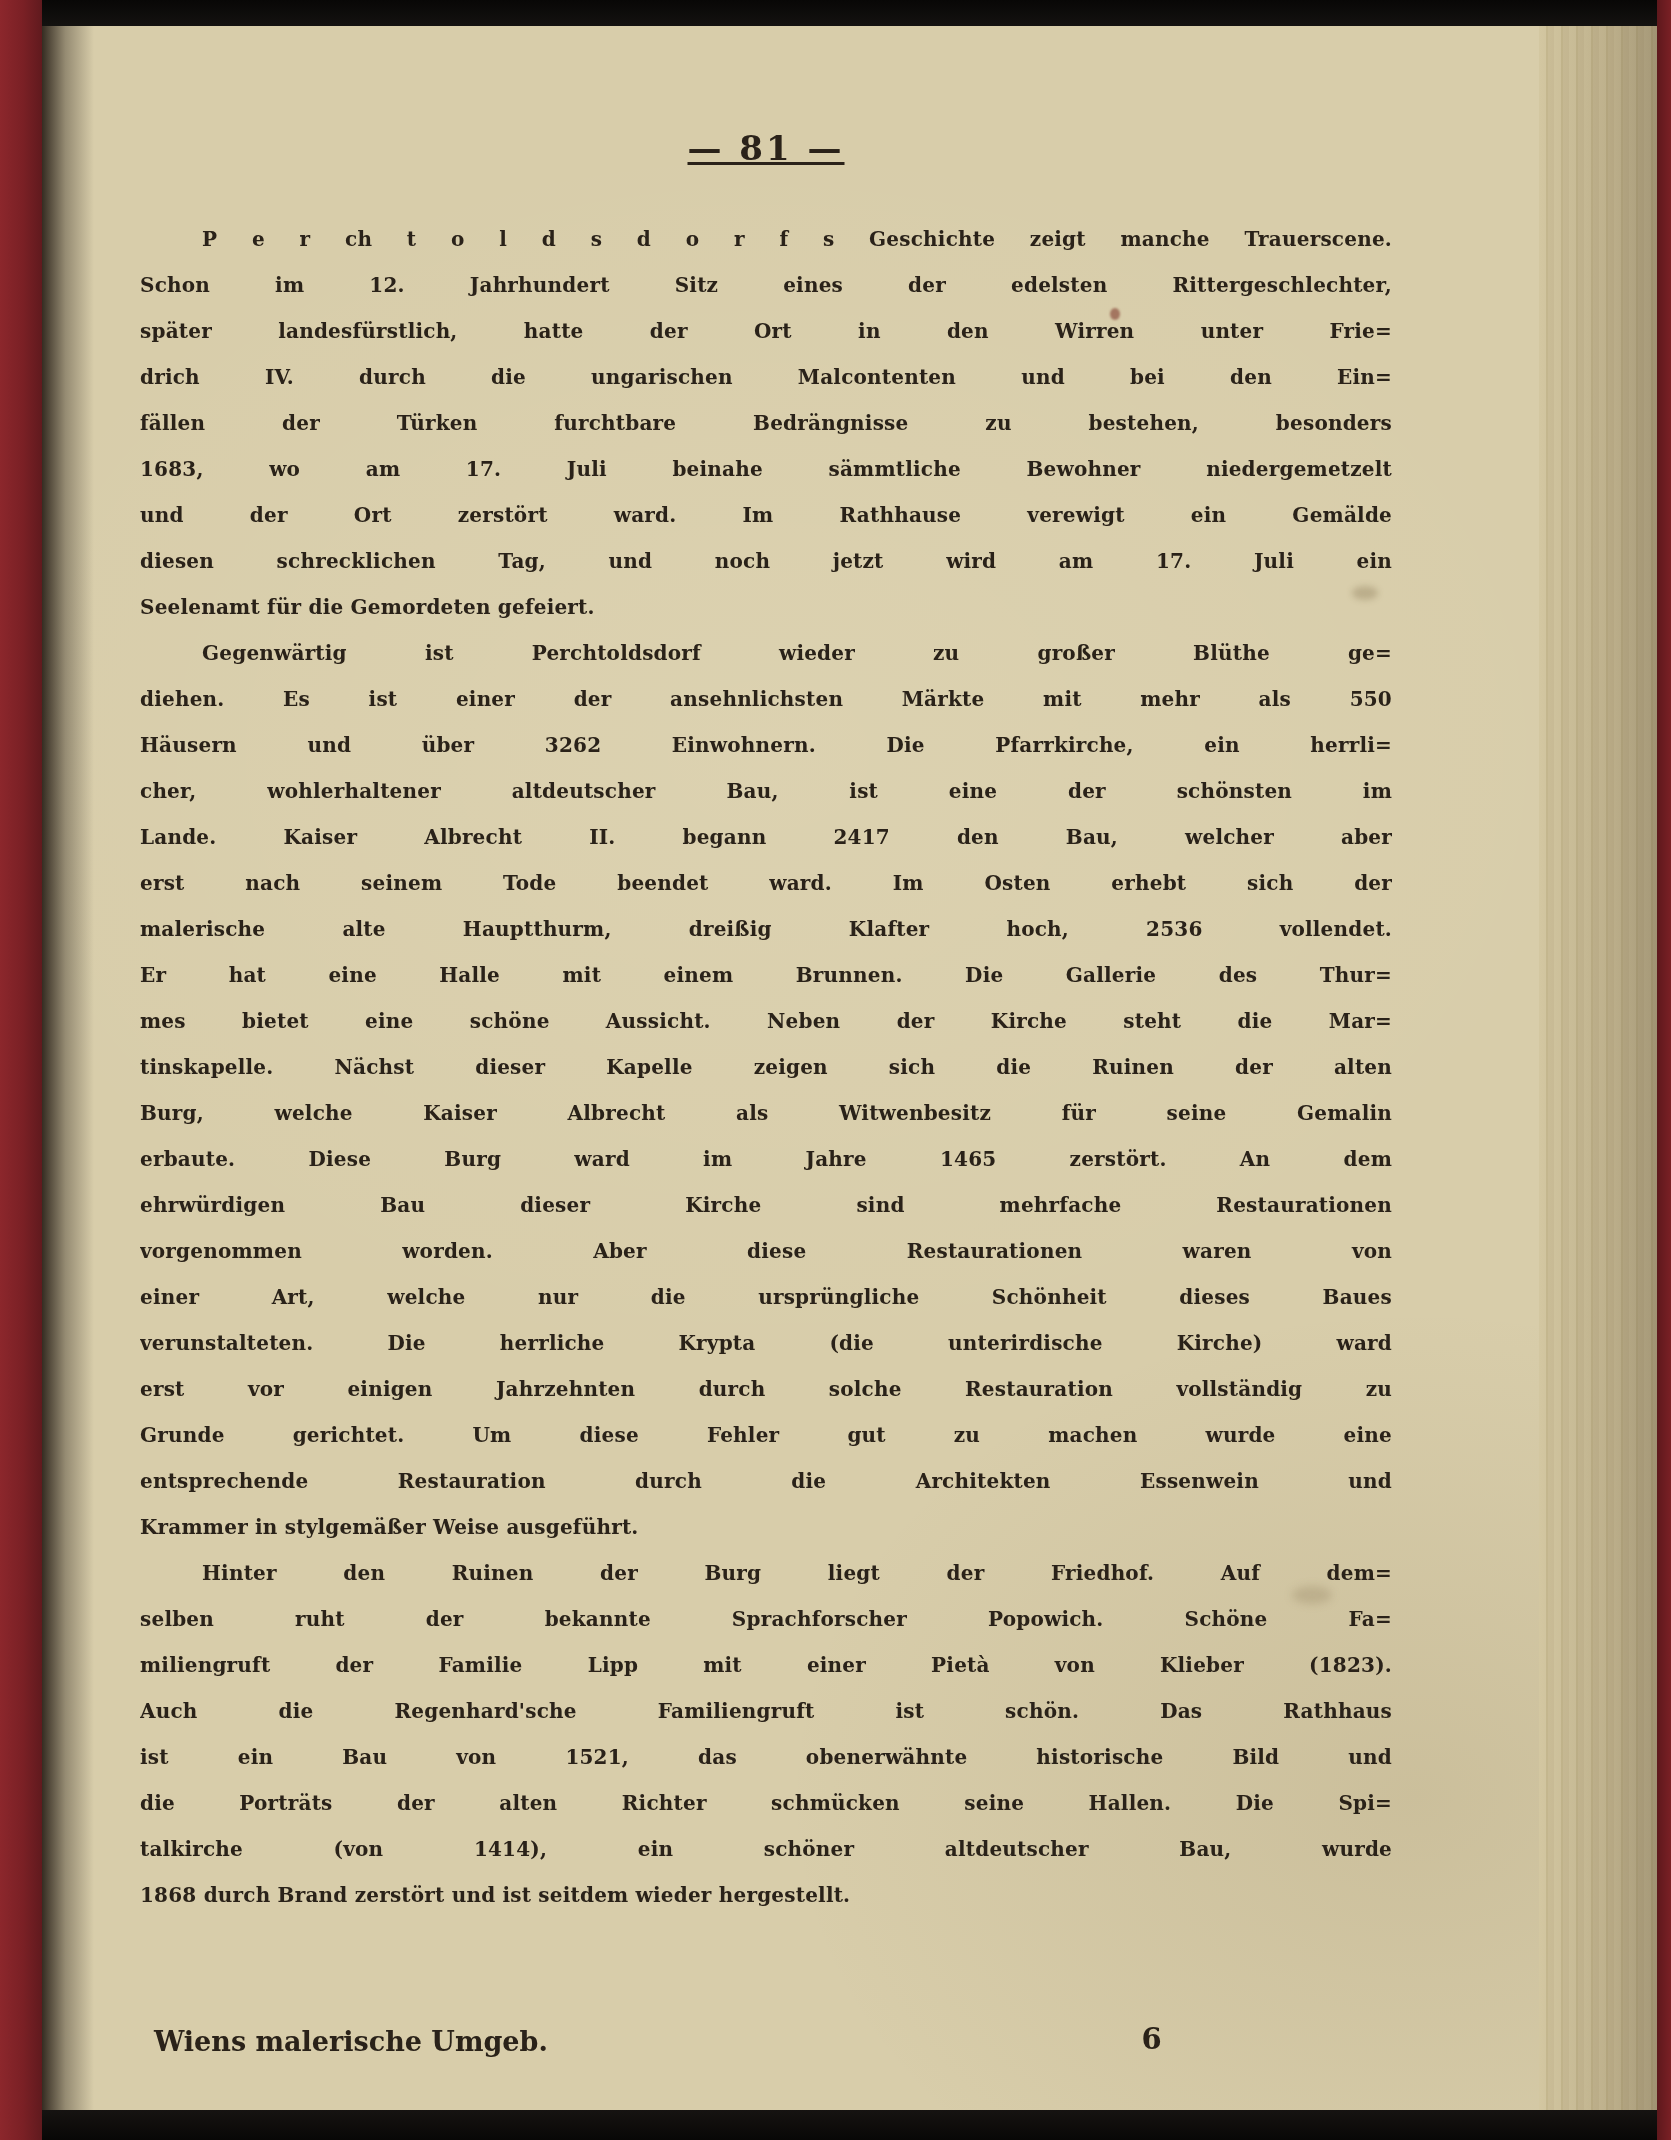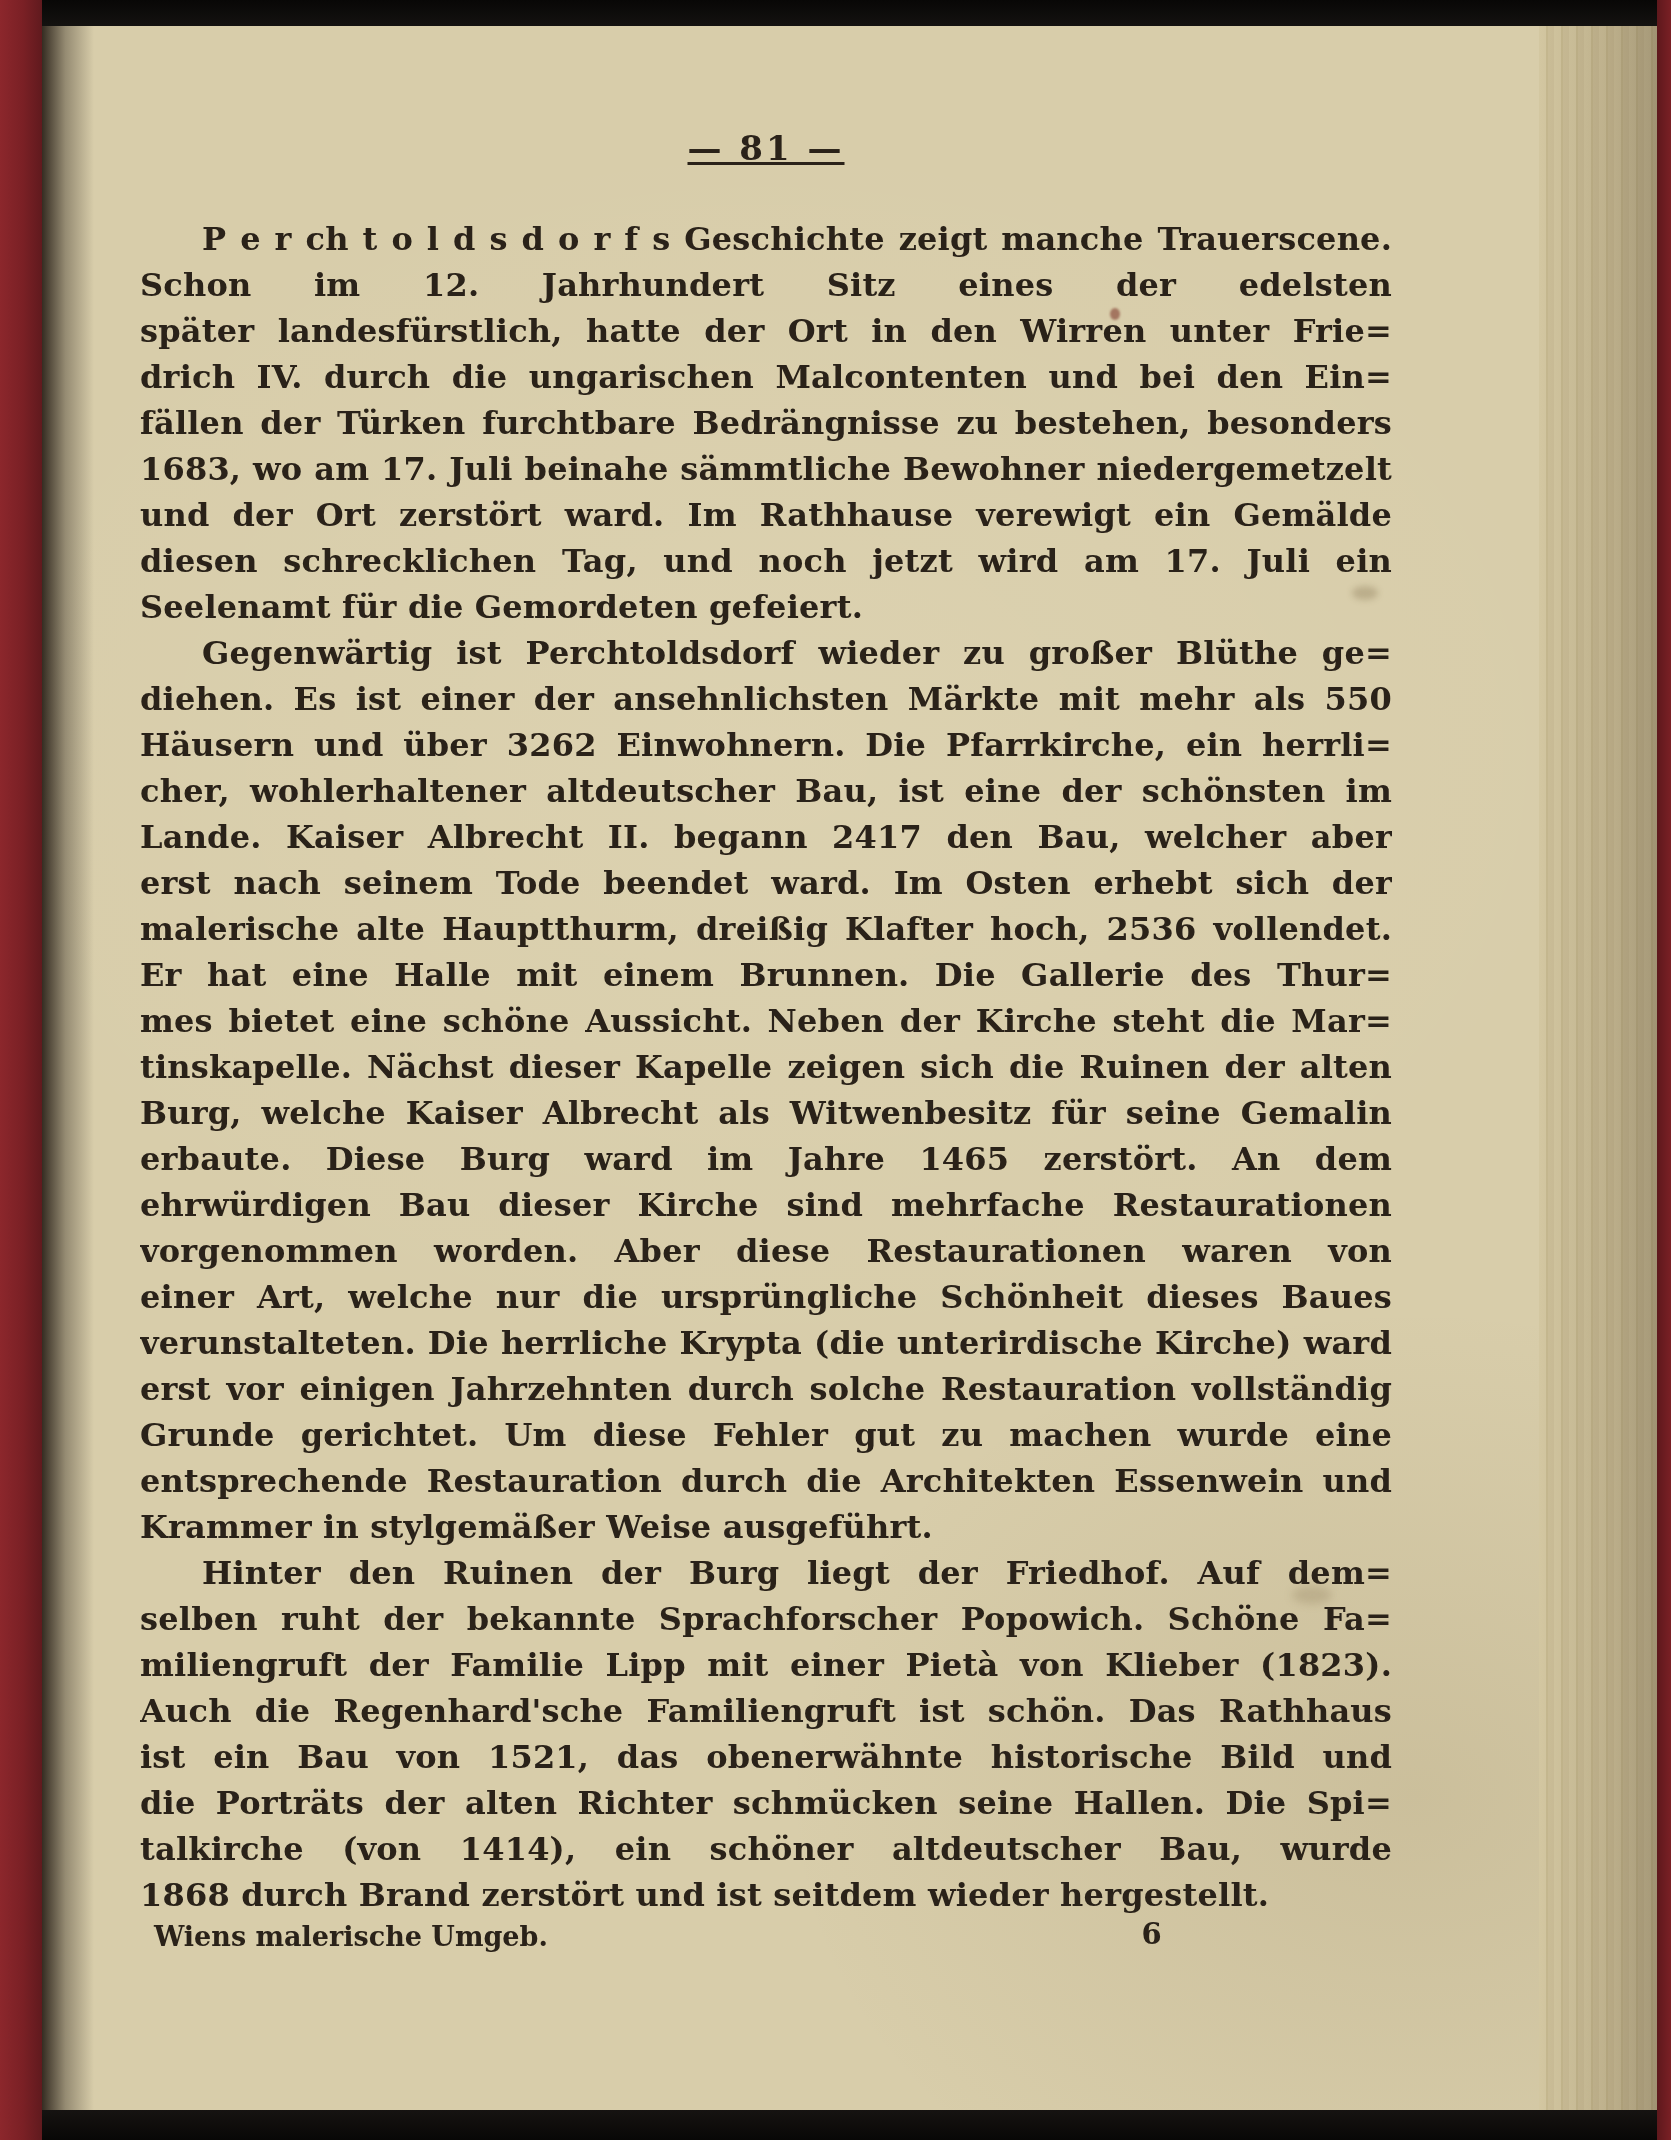--- a/index.html
+++ b/index.html
@@ -58,33 +58,33 @@
     font-size: 34px; font-weight: bold;
     color: #2a2219;
     letter-spacing: 3px;
     text-decoration: underline;
   }
   .text-block {
     position: absolute; top: 190px; left: 98px; width: 1252px;
     color: #2a2219;
   }
   .line {
-    font-size: 32px;
+    font-size: 20px;
     font-weight: bold;
     line-height: 46px;
     height: 46px;
     text-align: justify;
     text-align-last: justify;
     overflow: hidden;
     letter-spacing: 0.2px;
   }
   .line.first { padding-left: 62px; }
   .line.last { text-align-last: left; }
   .footer {
-    position: absolute; top: 1895px; left: 98px; width: 1252px;
+    position: absolute; top: 2000px; left: 98px; width: 1252px;
     color: #2a2219;
     font-size: 27px; font-weight: bold;
     height: 40px;
   }
   .footer .sig-title { position: absolute; left: 14px; top: 0; }
   .footer .sheet-no  { position: absolute; left: 80%; top: -4px; font-size: 29px; }
   .stain { position: absolute; border-radius: 50%; pointer-events: none; }
   .stain.s1 { left: 1068px; top: 282px; width: 10px; height: 12px; background: rgba(120,45,35,0.55); filter: blur(1px); }
   .stain.s2 { left: 1310px; top: 560px; width: 26px; height: 14px; background: rgba(100,80,45,0.25); filter: blur(3px); }
   .stain.s3 { left: 1250px; top: 1560px; width: 40px; height: 18px; background: rgba(100,80,45,0.18); filter: blur(4px); }

